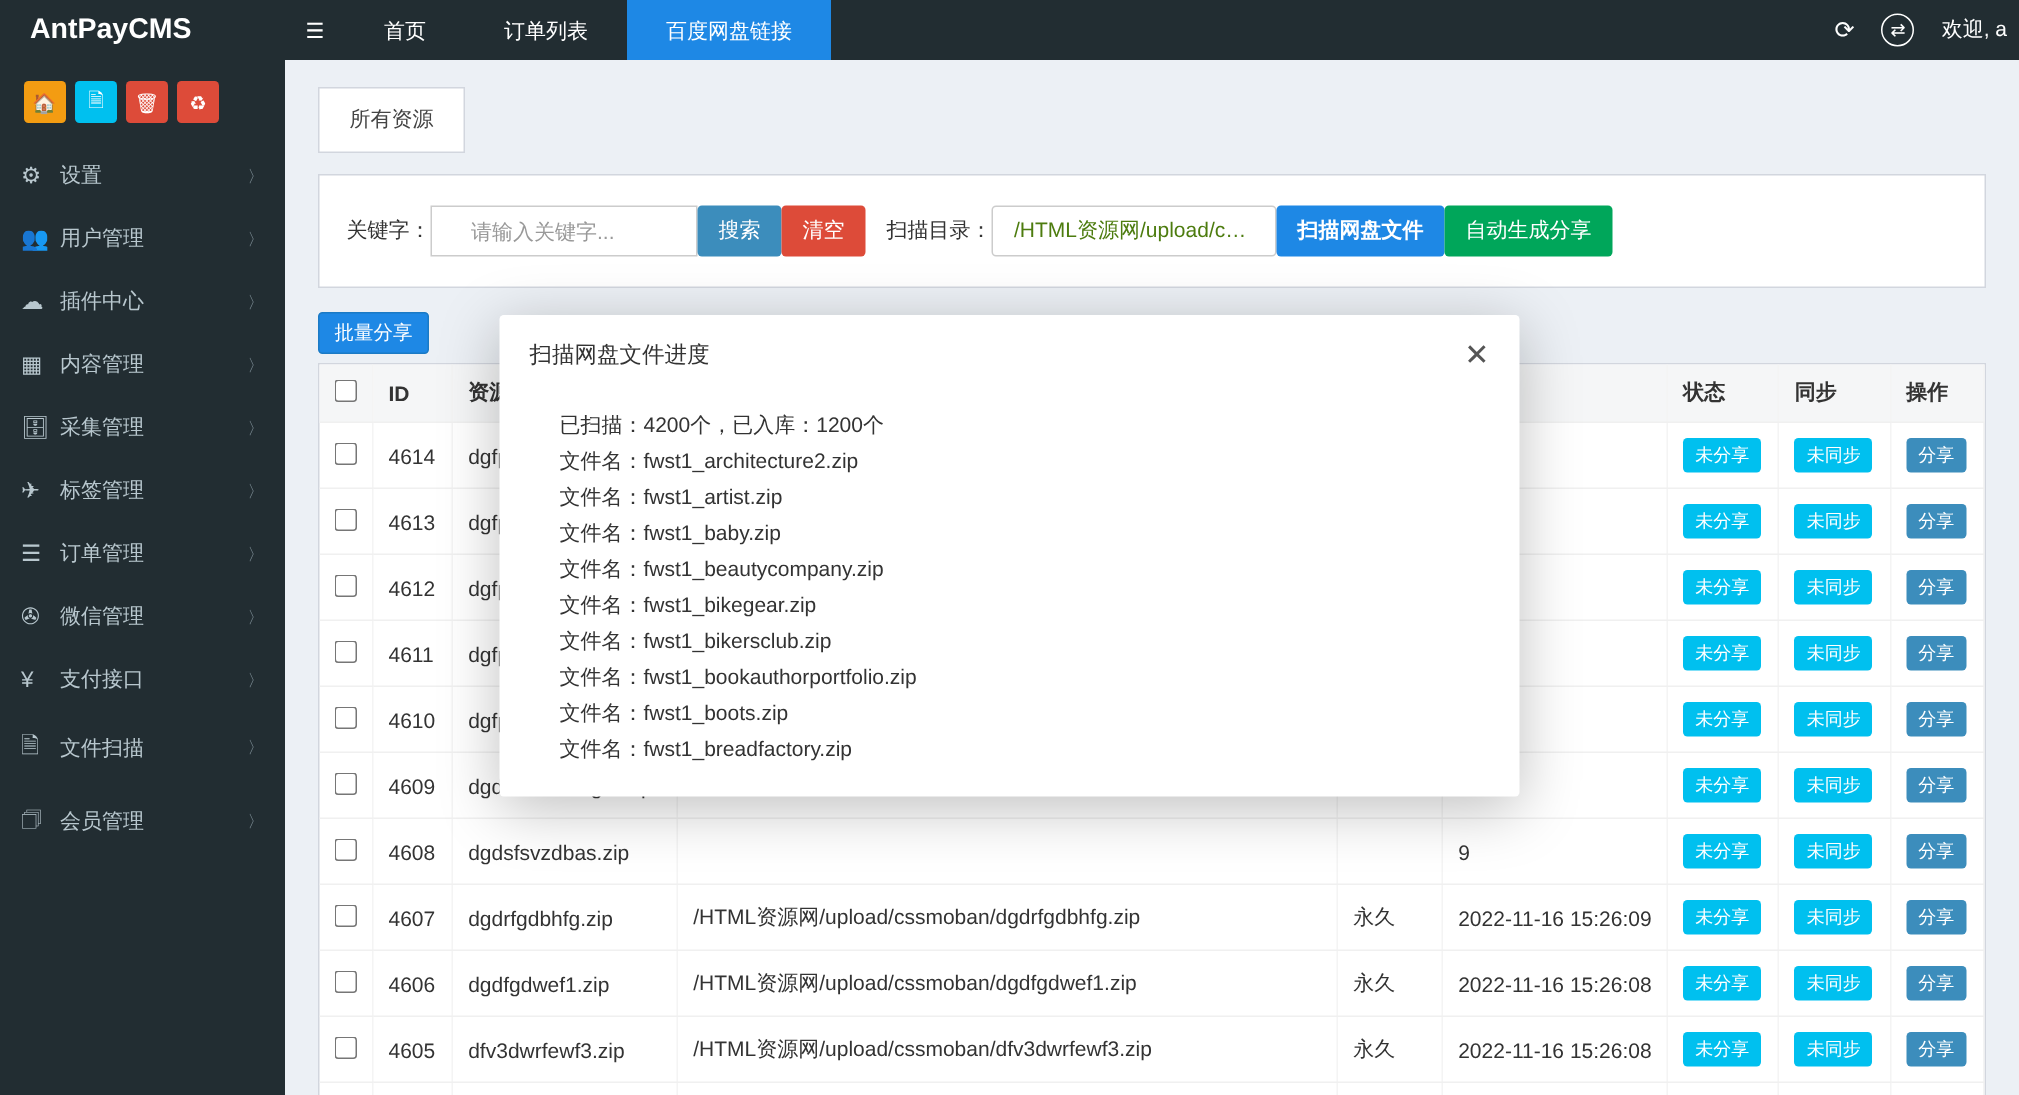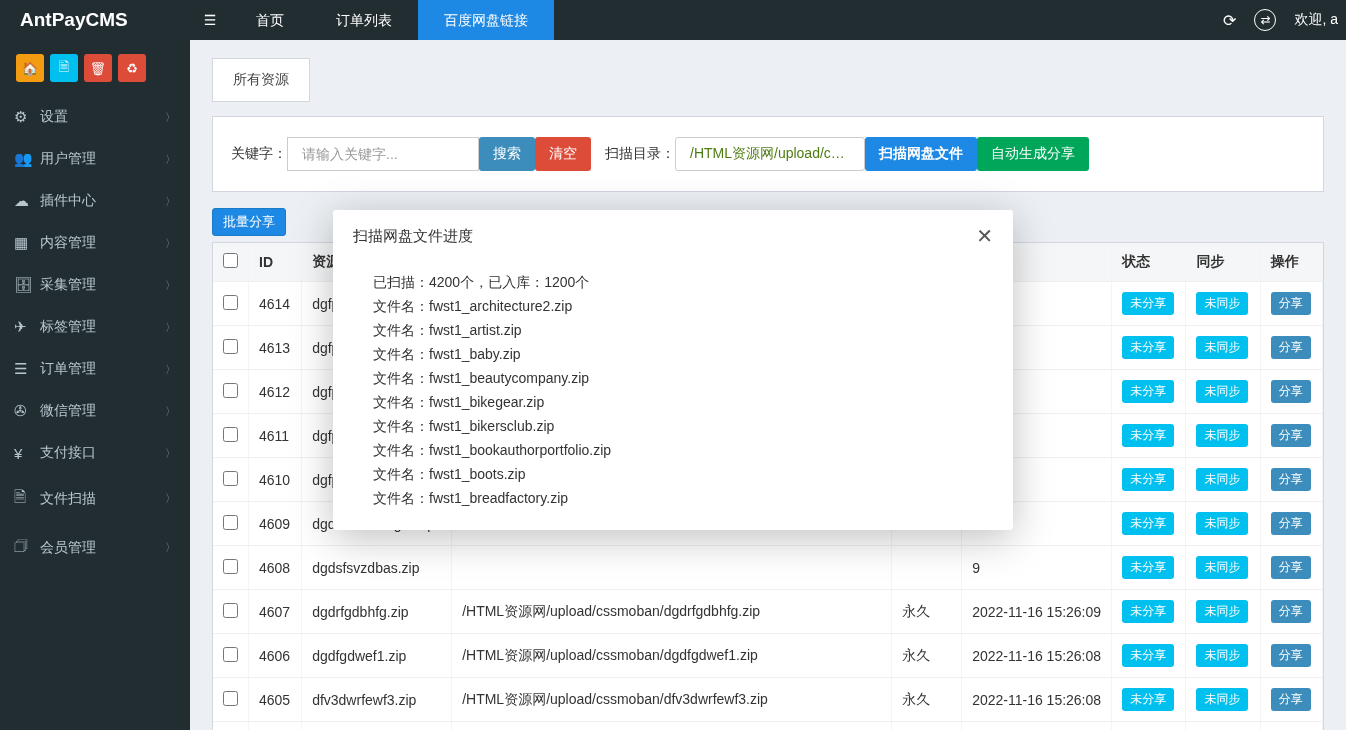--- a/index.html
+++ b/index.html
@@ -20,21 +20,21 @@
 .sbtn.orange { background: #f39c12; } .sbtn.cyan { background: #00c0ef; } .sbtn.red { background: #dd4b39; } .sbtn.red2 { background: #dd4b39; }
 .menu-item { display: flex; align-items: center; padding: 12px 14px; cursor: pointer; }
 .menu-item .mi-ico { width: 26px; font-size: 15px; }
 .menu-item .mi-label { flex: 1; font-size: 14px; }
 .menu-item .mi-caret { font-size: 11px; color: #7a8a92; }
 .main { flex: 1; overflow: auto; padding: 18px 22px 0 22px; }
 .tab-card { background: #fff; border: 1px solid #d2d6de; display: inline-block; }
 .tab-card .tab { padding: 12px 20px; color: #444; }
 .filter-card { margin-top: 14px; background: #fff; border: 1px solid #d2d6de; padding: 20px 18px; display: flex; align-items: center; }
 .kw-label { color: #333; }
-.kw-input { height: 34px; width: 192px; border: 1px solid #ccc; padding: 0 14px; font-size: 14px; color: #555; }
+.kw-input { height: 34px; width: 178px; border: 1px solid #ccc; padding: 0 26px; font-size: 14px; color: #555; }
 .kw-input::placeholder { color: #999; }
 .btn { border: none; border-radius: 3px; height: 34px; padding: 0 14px; color: #fff; cursor: pointer; font-size: 14px; }
 .btn.b-primary { background: #3c8dbc; } .btn.b-danger { background: #dd4b39; } .btn.b-default { background: #fff; color: #4d7c0f; border: 1px solid #ccc; } .btn.b-info { background: #1e88e5; font-weight: bold; } .btn.b-success { background: #00a65a; }
 .scan-label { margin-left: 14px; }
 .batch-row { margin-top: 16px; }
 .batch-btn { height: 28px; padding: 0 10px; background: #1e88e5; color: #fff; border: 1px solid #1b7ac5; border-radius: 3px; font-size: 13px; }
 .table-wrap { margin-top: 6px; background: #fff; border: 1px solid #d2d6de; }
 table { width: 100%; border-collapse: collapse; }
 th, td { padding: 10px 10px; border-bottom: 1px solid #f0f0f0; border-right: 1px solid #f4f4f4; font-size: 14px; text-align: left; }
 th { background: #f5f6f7; font-weight: bold; color: #333; }

